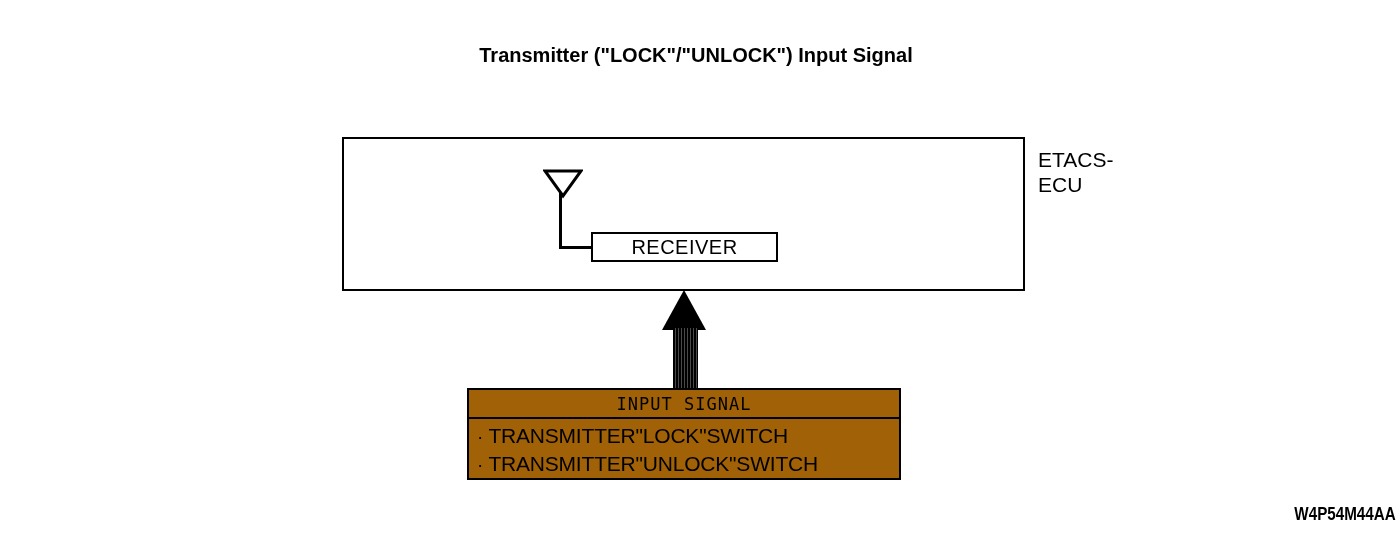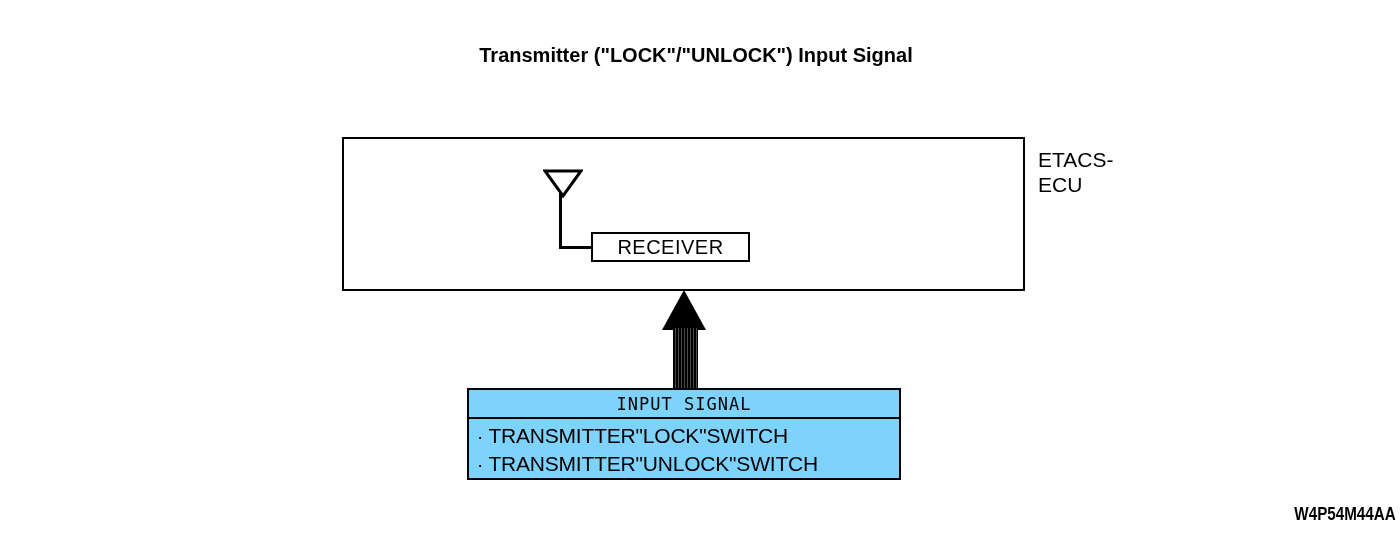--- a/index.html
+++ b/index.html
@@ -81,21 +81,21 @@
     width: 34px;
     height: 3px;
     background: #000000;
   }
 
   
   #receiver-box {
     position: absolute;
     left: 591px;
     top: 232px;
-    width: 159px;
+    width: 187px;
     height: 30px;
     border: 2px solid #000000;
     box-sizing: border-box;
     background: #ffffff;
     display: flex;
     align-items: center;
     justify-content: center;
   }
   #receiver-label {
     font-size: 20px;
@@ -138,21 +138,21 @@
 
   
   #input-signal-box {
     position: absolute;
     left: 467px;
     top: 388px;
     width: 434px;
     height: 92px;
     border: 2px solid #000000;
     box-sizing: border-box;
-    background: #7dd3fc;
+    background: #a16207;
   }
   #input-signal-header {
     position: absolute;
     left: 0;
     top: 0;
     width: 100%;
     height: 29px;
     border-bottom: 2px solid #000000;
     box-sizing: border-box;
     display: flex;

